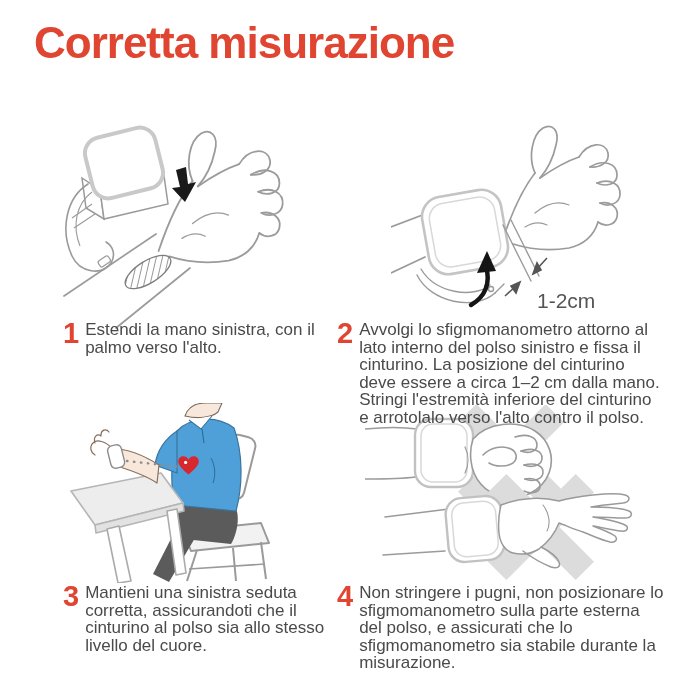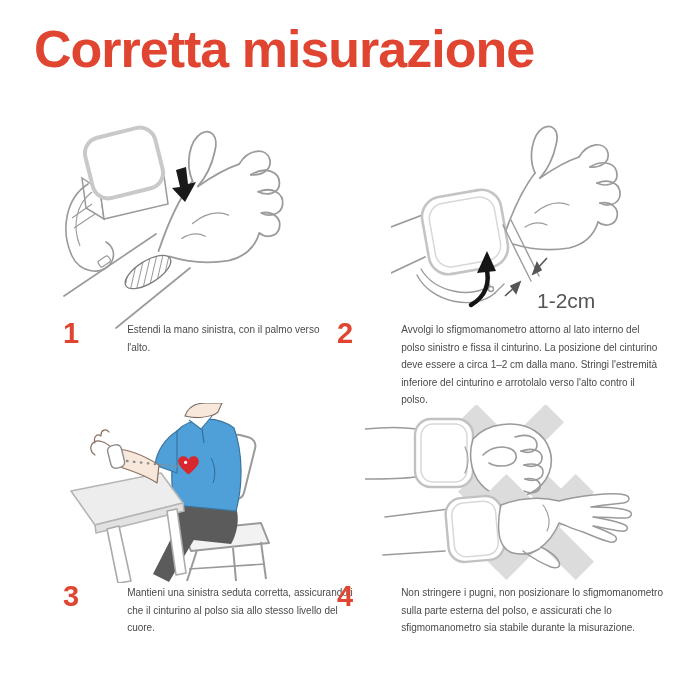--- a/index.html
+++ b/index.html
@@ -4,32 +4,31 @@
 <style>
   :root{
     --accent:#E04531; --heart:#D7282F; --shirt:#4FA0D8; --pants:#5B5B5B;
     --text:#4A4A4A; --cross:#DCDCDC; --line:#9B9B9B; --skin:#F8E8DC; --table:#EDEDED;
   }
   *{margin:0;padding:0;box-sizing:border-box;}
   html,body{width:700px;height:700px;background:#fff;overflow:hidden;}
   body{font-family:"Liberation Sans","DejaVu Sans",sans-serif;position:relative;}
   .title{
     position:absolute;left:34px;top:22px;width:560px;
-    font-size:52px;line-height:41px;font-weight:bold;letter-spacing:-1px;
+    font-size:44px;line-height:41px;font-weight:bold;letter-spacing:-1px;
     color:var(--accent);
-    margin-top:7px;
   }
   .illu{position:absolute;}
   .illu svg{display:block;width:100%;height:100%;}
   .caption{position:absolute;display:flex;align-items:flex-start;}
   .step-num{
     color:var(--accent);font-weight:bold;font-size:29px;line-height:24px;
     margin-right:7px;letter-spacing:-1px;
   }
-  .step-text{font-size:10px;line-height:17.5px;color:var(--text);margin-left:42px;}
+  .step-text{font-size:17px;line-height:17.5px;color:var(--text);}
   #c1{left:63px;top:321px;width:272px;}
   #c2{left:337px;top:321px;width:326px;}
   #c3{left:63px;top:584px;width:292px;}
   #c4{left:337px;top:584px;width:330px;}
   #i1{left:58px;top:122px;width:260px;height:208px;}
   #i2{left:391px;top:123px;width:270px;height:200px;}
   #i3{left:65px;top:403px;width:250px;height:180px;}
   #i4{left:365px;top:405px;width:285px;height:178px;}
   .gap-text{font-size:21px;fill:#555;}
 </style>

